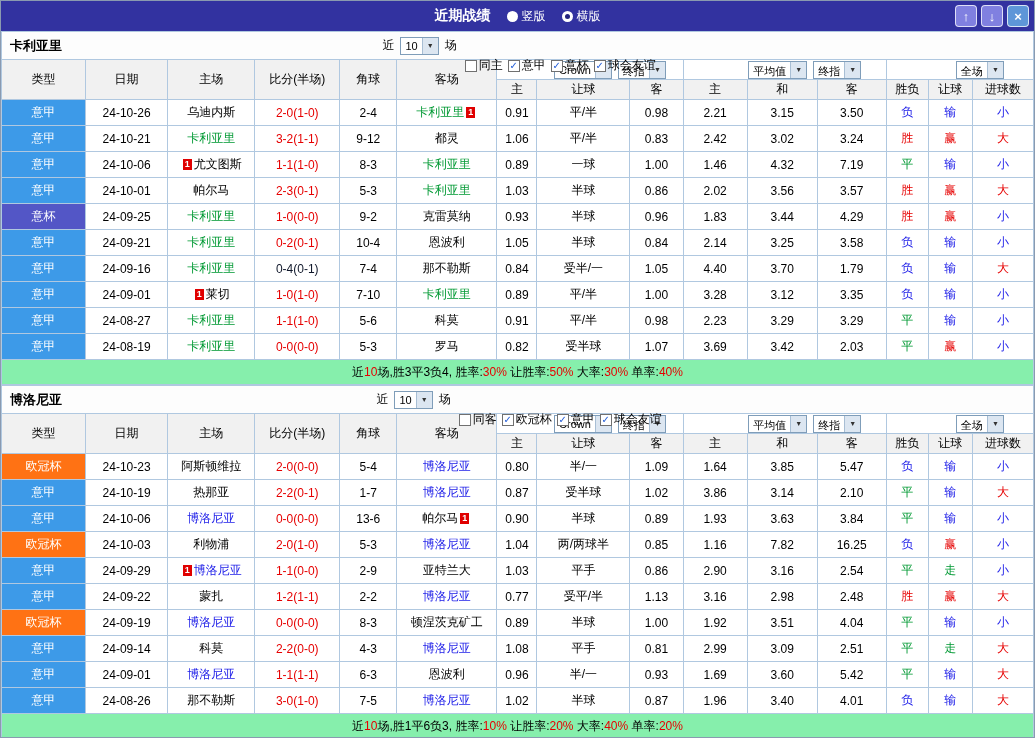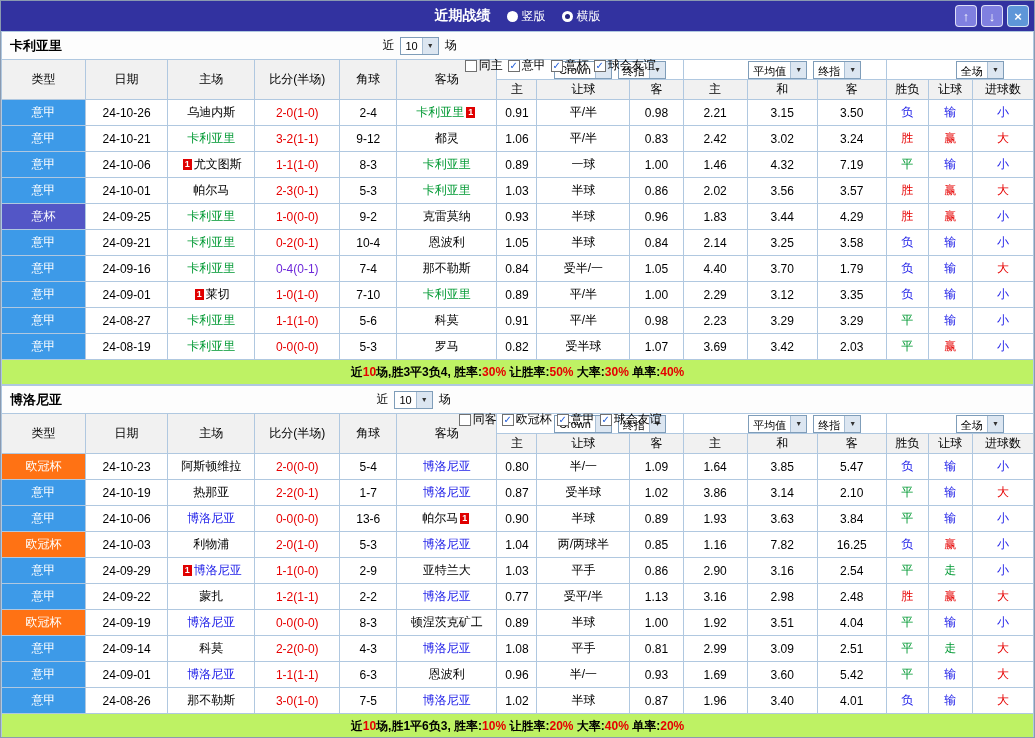--- a/index.html
+++ b/index.html
@@ -21,21 +21,21 @@
   .cb{width:12px;height:12px;border:1px solid #707070;background:#fff;display:inline-flex;align-items:center;justify-content:center;font-size:10px;color:#1E5AD7;font-weight:bold;margin-right:2px;line-height:1;box-sizing:border-box;}
   .select{display:inline-flex;align-items:stretch;border:1px solid #7F9DB9;background:#fff;height:18px;margin:0 3px;cursor:pointer;vertical-align:middle;box-sizing:border-box;}
   .select .txt{padding:2px 4px 0 4px;font-size:11px;white-space:nowrap;color:#000;}
   .select .arr{width:15px;background:#DCE6F1;border-left:1px solid #A8BED4;font-size:7px;display:flex;align-items:center;justify-content:center;color:#333;}
   table.grid{border-collapse:collapse;table-layout:fixed;width:1033px;}
   .grid th,.grid td{border:1px solid #B0C8E0;text-align:center;white-space:nowrap;overflow:hidden;padding:0;}
   .grid thead th{background:#F1F1F1;font-weight:normal;height:19px;font-size:12px;}
   .grid thead th.selcell{background:#FFFFFF;padding-left:40px;}
   .grid tbody td{height:25px;font-size:12px;}
   .grid td.league{color:#fff;}
-  .grid tr.summary td{height:24px;background:#bef264;font-weight:bold;}
+  .grid tr.summary td{height:24px;background:#86efac;}
   .redcard{display:inline-block;background:#E00000;color:#fff;font-size:9px;font-weight:bold;width:9px;height:11px;line-height:11px;margin:0 2px;vertical-align:1px;text-align:center;}
 </style>
 </head>
 <body>
 
 <div class="window">
   <div class="titlebar" style="background: rgb(50, 50, 160);">
     <div style="display:flex;">
       <span class="title">近期战绩</span>
       <span class="radios" id="radios">
@@ -247,21 +247,21 @@
               <td>3.25</td>
               <td>3.58</td>
               <td style="color: rgb(28, 28, 232);">负</td>
               <td style="color: rgb(28, 28, 232);">输</td>
               <td style="color: rgb(28, 28, 232);">小</td>
             </tr>
             <tr class="drow">
               <td class="league" style="background: rgb(61, 154, 232);">意甲</td>
               <td>24-09-16</td>
               <td class="teamcell"><span style="color: rgb(0, 153, 51);">卡利亚里</span></td>
-              <td class="score" style="color: #6d28d9;">0-4(0-1)</td>
+              <td class="score" style="color: #0f172a;">0-4(0-1)</td>
               <td>7-4</td>
               <td class="teamcell"><span style="color: rgb(0, 0, 0);">那不勒斯</span></td>
               <td>0.84</td>
               <td>受半/一</td>
               <td>1.05</td>
               <td>4.40</td>
               <td>3.70</td>
               <td>1.79</td>
               <td style="color: rgb(28, 28, 232);">负</td>
               <td style="color: rgb(28, 28, 232);">输</td>
@@ -270,21 +270,21 @@
             <tr class="drow">
               <td class="league" style="background: rgb(61, 154, 232);">意甲</td>
               <td>24-09-01</td>
               <td class="teamcell"><span class="redcard" style="background: rgb(224, 0, 0);">1</span><span style="color: rgb(0, 0, 0);">莱切</span></td>
               <td class="score" style="color: rgb(230, 0, 0);">1-0(1-0)</td>
               <td>7-10</td>
               <td class="teamcell"><span style="color: rgb(0, 153, 51);">卡利亚里</span></td>
               <td>0.89</td>
               <td>平/半</td>
               <td>1.00</td>
-              <td>2.29</td>
+              <td>3.28</td>
               <td>3.12</td>
               <td>3.35</td>
               <td style="color: rgb(28, 28, 232);">负</td>
               <td style="color: rgb(28, 28, 232);">输</td>
               <td style="color: rgb(28, 28, 232);">小</td>
             </tr>
             <tr class="drow">
               <td class="league" style="background: rgb(61, 154, 232);">意甲</td>
               <td>24-08-27</td>
               <td class="teamcell"><span style="color: rgb(0, 153, 51);">卡利亚里</span></td>

